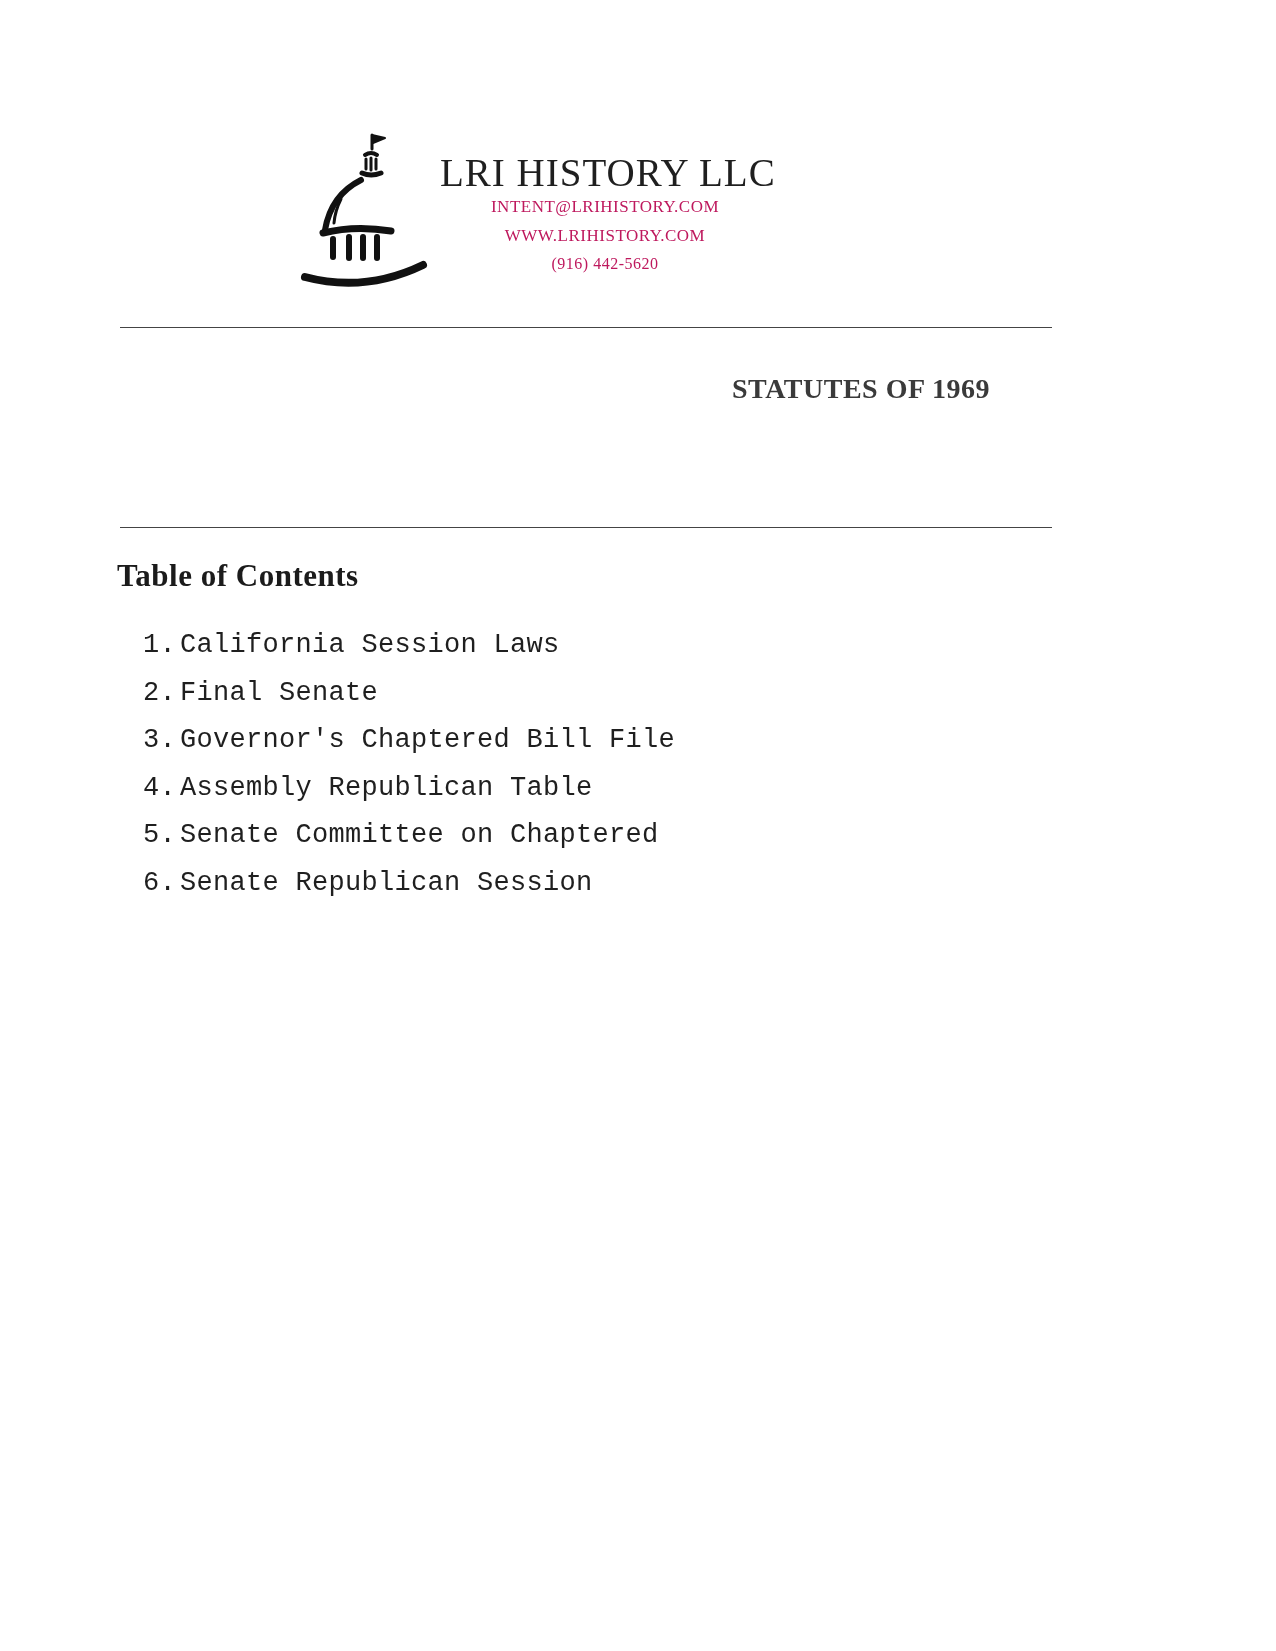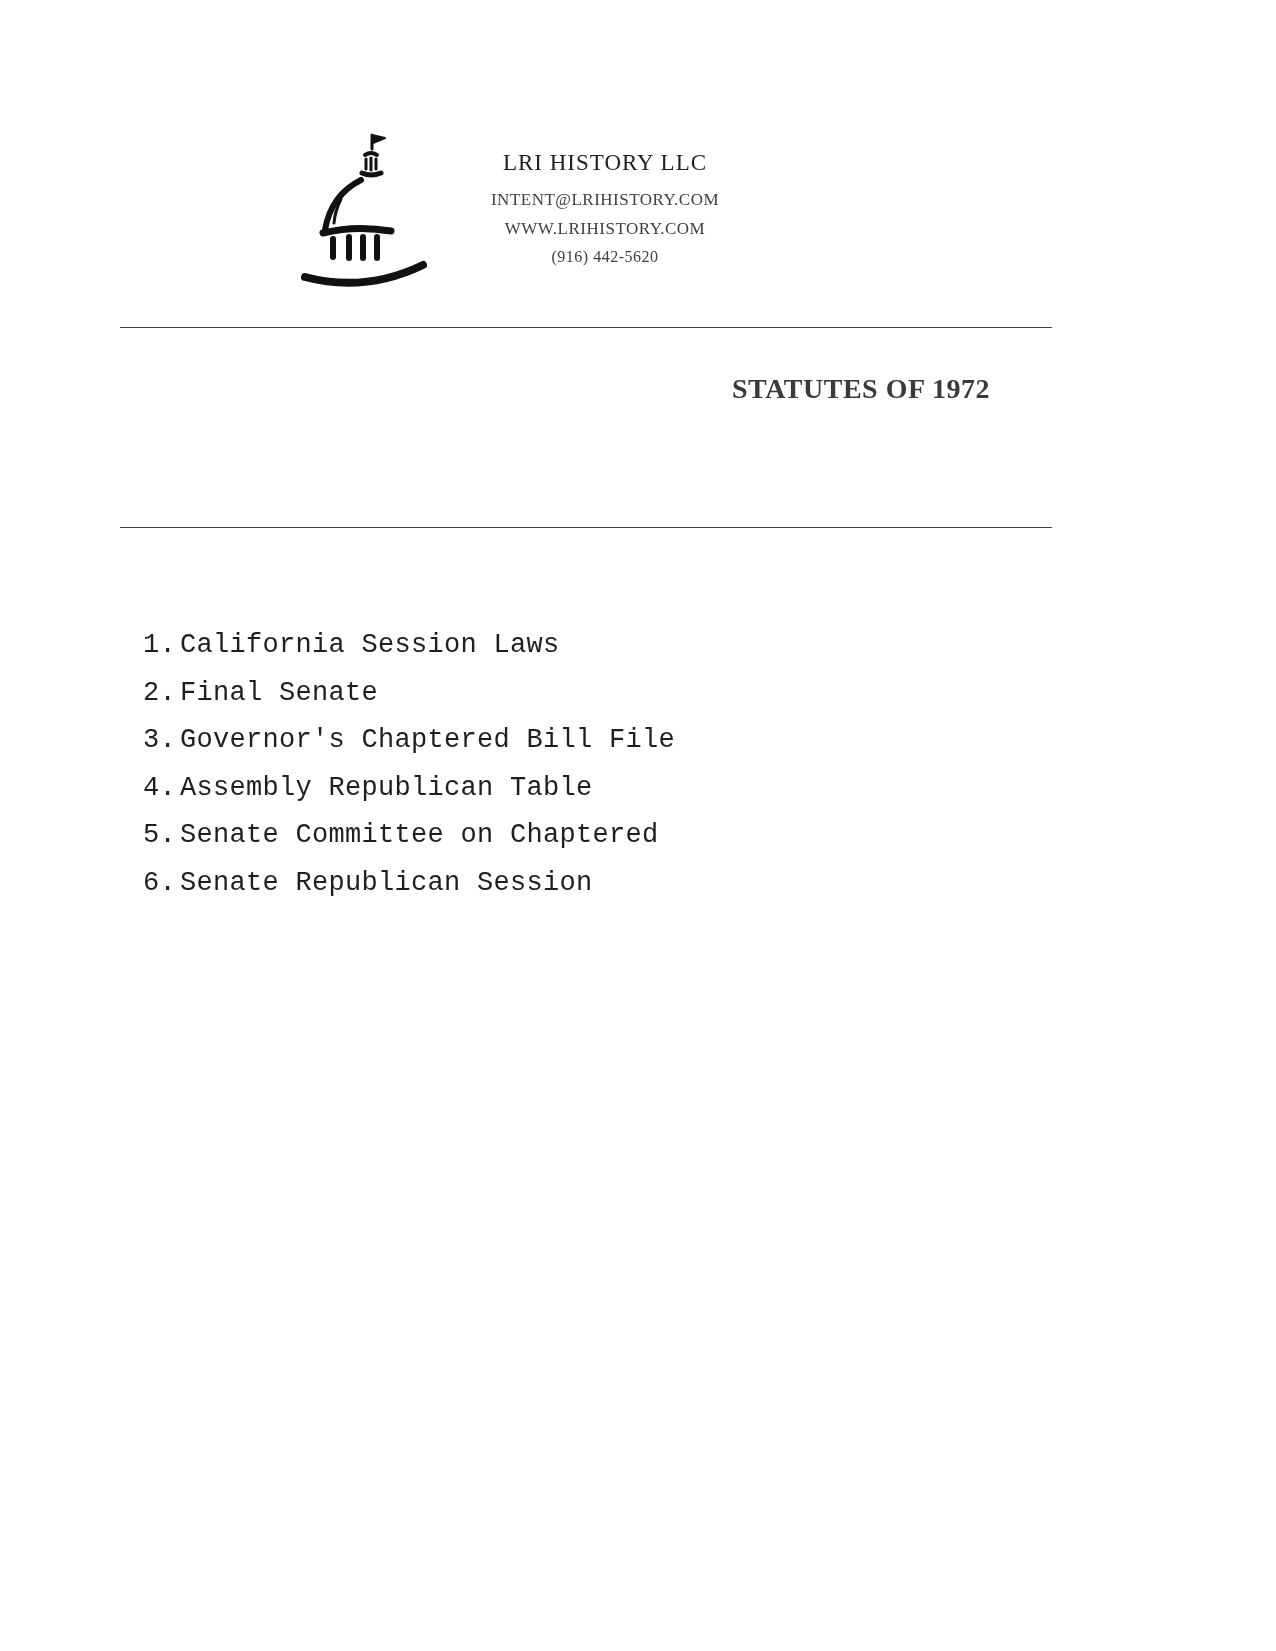--- a/index.html
+++ b/index.html
@@ -34,30 +34,30 @@
   }
   .logo svg { width: 100%; height: 100%; }
   .head-text {
     position: absolute;
     left: 440px;
     top: 30px;
     width: 330px;
     text-align: center;
   }
   .company-name {
-    font-size: 23px;
+    font-size: 39px;
     letter-spacing: 1px;
     color: #1f1f1f;
-    margin-bottom: 14px;
+    margin-bottom: 2px;
     white-space: nowrap;
   }
   .contact-line {
     font-size: 17px;
     letter-spacing: 0.5px;
-    color: #404040;
+    color: #be185d;
     margin-bottom: 9px;
     white-space: nowrap;
   }
   .contact-line.phone { font-size: 16px; }
 
   
   .rule {
     position: absolute;
     left: 120px;
     width: 932px;
@@ -150,23 +150,24 @@
       <div class="contact-line">INTENT@LRIHISTORY.COM</div>
       <div class="contact-line">WWW.LRIHISTORY.COM</div>
       <div class="contact-line phone">(916) 442-5620</div>
     </div>
   </div>
 
   <div class="rule rule-1"></div>
   <div class="rule rule-2"></div>
 
   <div class="title-block">
-    <div class="title-line">STATUTES OF 1972</div>
+    <div class="title-line">STATUTES OF 1969</div>
   </div>
 
+  <div class="toc-heading">Table of Contents</div>
 
   <ol class="toc-list">
     <li class="toc-item">California Session Laws</li>
     <li class="toc-item">Final Senate</li>
     <li class="toc-item">Governor's Chaptered Bill File</li>
     <li class="toc-item">Assembly Republican Table</li>
     <li class="toc-item">Senate Committee on Chaptered</li>
     <li class="toc-item">Senate Republican Session</li>
   </ol>
 

